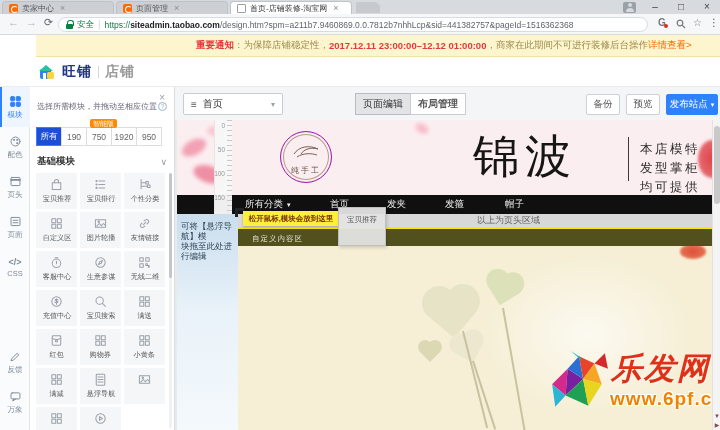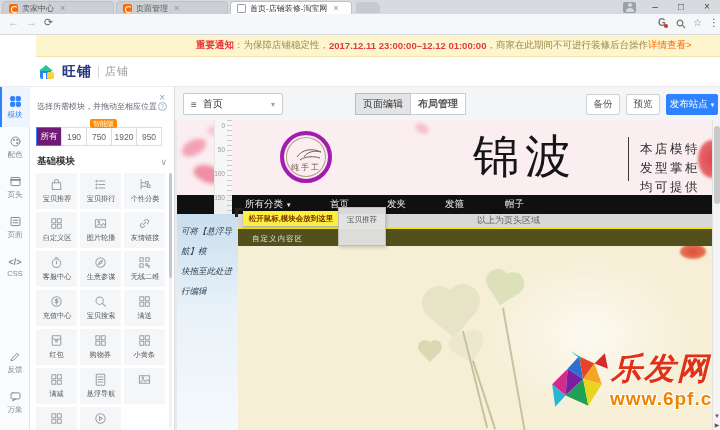--- a/index.html
+++ b/index.html
@@ -47,37 +47,37 @@
           display:flex;align-items:center;padding-left:160px;font-size:9.5px;color:#9c8a4d;white-space:nowrap;margin-left:36px;}
   .notice .red{color:#e4393c;font-weight:bold;}
   .notice .lnk{color:#f60;}
   .notice-close{position:absolute;right:18px;top:4px;color:#b9a659;font-size:11px;}
 
   
   .appheader{position:absolute;left:0;top:57px;width:720px;height:30px;background:#fff;border-bottom:1px solid #ececec;display:flex;align-items:center;}
   .applogo{margin-left:38px;display:flex;align-items:center;gap:6px;}
   .brand{font-size:14px;font-weight:bold;color:#23357f;letter-spacing:1px;}
   .brandsep{width:1px;height:12px;background:#d8d8d8;}
-  .brandsub{font-size:11px;color:#9a9a9a;letter-spacing:1px;}
+  .brandsub{font-size:14px;color:#9a9a9a;letter-spacing:1px;font-weight:bold;}
 
   
   .rail{position:absolute;left:0;top:87px;width:30px;height:343px;background:#fafbfc;border-right:1px solid #e4e7ea;}
   .railitem{position:relative;width:30px;height:40px;display:flex;flex-direction:column;align-items:center;justify-content:center;gap:2px;color:#7e8b99;font-size:7.5px;}
   .railitem.active{color:#2e82ff;background:#eef5ff;}
   .railitem.active::before{content:"";position:absolute;left:0;top:0;width:2px;height:100%;background:#2e82ff;}
   .railbottom{position:absolute;bottom:8px;left:0;width:30px;}
 
   
   .panel{position:absolute;left:30px;top:87px;width:145px;height:343px;background:#fff;border-right:1px solid #dadde0;overflow:hidden;}
   .panel-close{position:absolute;right:9px;top:5px;color:#9aa1a8;font-size:10px;}
   .panel-hint{position:absolute;left:7px;top:14px;width:132px;font-size:8px;color:#667;white-space:nowrap;}
   .helpc{display:inline-block;width:9px;height:9px;border:1px solid #9db4c9;border-radius:50%;color:#9db4c9;font-size:7px;line-height:8px;text-align:center;margin-left:1px;}
   .filters{position:absolute;left:7px;top:40px;display:flex;}
   .filter{min-width:26px;height:19px;border:1px solid #ddd;margin-left:-1px;display:flex;align-items:center;justify-content:center;font-size:8.5px;color:#666;background:#fff;padding:0 2px;}
-  .filter.active{background:#701a75;border-color:#2e82ff;color:#fff;}
+  .filter.active{background:#1d4ed8;border-color:#2e82ff;color:#fff;}
   .fbadge{position:absolute;left:53px;top:-8px;background:#ff8a00;color:#fff;font-size:7px;line-height:9px;padding:0 3px;border-radius:2px;}
   .fwrap{position:relative;}
   .sectionrow{position:absolute;left:7px;top:68px;width:130px;display:flex;justify-content:space-between;align-items:center;}
   .sectiontitle{font-size:9.5px;font-weight:bold;color:#333;}
   .sectioncaret{color:#99a;font-size:9px;}
   .mgrid{position:absolute;left:6px;top:86px;width:132px;height:257px;display:flex;flex-wrap:wrap;gap:3px;overflow:hidden;}
   .mcell{width:41px;height:36px;background:#f5f6f8;display:flex;flex-direction:column;align-items:center;justify-content:flex-start;padding-top:3px;}
   .mcell .lbl{font-size:7.5px;color:#555;margin-top:1px;white-space:nowrap;transform:scale(.95);}
   .pscroll{position:absolute;right:2px;top:86px;width:3px;height:255px;background:#f0f1f3;border-radius:2px;}
   .pthumb{position:absolute;left:0;top:0;width:3px;height:105px;background:#c3c7cd;border-radius:2px;}
@@ -89,21 +89,21 @@
   .pagesel .burger{color:#555;font-size:10px;}
   .pagesel .caret{margin-left:auto;color:#98a0a8;font-size:8px;}
   .seg{position:absolute;top:6px;height:22px;width:56px;border:1px solid #c9cdd2;background:#fff;color:#555;font-size:10px;display:flex;align-items:center;justify-content:center;}
   .seg.active{background:#e3e4e6;border-color:#b8bcc1;color:#333;}
   .btn{position:absolute;top:7px;height:21px;background:#fff;border:1px solid #cdd1d6;border-radius:2px;font-size:9.5px;color:#555;display:flex;align-items:center;justify-content:center;}
   .btn.primary{background:#2e82ff;border-color:#2e82ff;color:#fff;gap:3px;}
 
   .preview{position:absolute;left:0;top:33px;width:545px;height:310px;overflow:hidden;background:#e9eaec;}
   .banner{position:absolute;left:2px;top:0;width:535px;height:75px;background:#fbeef1;overflow:hidden;}
   .petal{position:absolute;border-radius:50%;filter:blur(2px);}
-  .logocircle{position:absolute;left:103px;top:11px;width:52px;height:52px;border:4px solid #a21caf;border-radius:50%;box-shadow:inset 0 0 0 2px #fbeef1, inset 0 0 0 3px #b99a8c;}
+  .logocircle{position:absolute;left:103px;top:11px;width:52px;height:52px;border:1px solid #a21caf;border-radius:50%;box-shadow:inset 0 0 0 2px #fbeef1, inset 0 0 0 3px #b99a8c;}
   .logocircle svg{position:absolute;left:10px;top:10px;}
   .logotext{position:absolute;left:0;bottom:6px;width:100%;text-align:center;font-size:8px;color:#6b5348;letter-spacing:2px;}
   .shoptitle{position:absolute;left:296px;top:4px;font-family:Liberation Serif, serif;font-size:46px;color:#161616;letter-spacing:6px;line-height:66px;}
   .bdivider{position:absolute;left:451px;top:17px;width:1px;height:44px;background:#3a3a3a;}
   .slogan{position:absolute;left:463px;top:20px;font-size:12.5px;color:#2b2b2b;letter-spacing:2.5px;line-height:19px;}
   .redblob{position:absolute;left:521px;top:20px;width:28px;height:38px;border-radius:50%;background:radial-gradient(#e0434b,#e87b80);filter:blur(1.5px);}
 
   .shopnav{position:absolute;left:2px;top:75px;width:535px;height:19px;background:#101010;display:flex;align-items:center;color:#eee;font-size:9.5px;}
   .shopnav .ni{position:absolute;white-space:nowrap;}
   .grayzone{position:absolute;left:2px;top:94px;width:535px;height:13px;background:#d8d8d8;font-size:9px;color:#666;line-height:13px;padding-left:300px;}
@@ -118,21 +118,21 @@
   .heart::before,.heart::after{content:"";position:absolute;width:100%;height:100%;border-radius:50%;background:inherit;}
   .heart::before{left:-50%;top:0;}
   .heart::after{left:0;top:-50%;}
   .stem{position:absolute;width:1.5px;background:#c9c2a0;transform-origin:top;}
 
   .ruler{position:absolute;left:39px;top:0;width:18px;height:95px;background:rgba(247,247,247,.97);border-left:1px solid #e6e6e6;}
   .ruler .ticks{position:absolute;right:0;top:0;width:5px;height:100%;
     background:repeating-linear-gradient(to bottom,#c9c9c9 0,#c9c9c9 1px,transparent 1px,transparent 5px);}
   .rnum{position:absolute;right:7px;width:12px;text-align:right;font-size:6.5px;color:#999;}
 
-  .notecol{position:absolute;left:2px;top:94px;width:61px;height:216px;background:linear-gradient(#c9deee,#e9f2f9 45%,#f4f9fc);padding:7px 4px;font-size:8.5px;line-height:20px;color:#2f4455;font-style:italic;}
+  .notecol{position:absolute;left:2px;top:94px;width:61px;height:216px;background:linear-gradient(#c9deee,#e9f2f9 45%,#f4f9fc);padding:7px 4px;font-size:8.5px;line-height:10px;color:#2f4455;}
   .corner{position:absolute;left:60px;top:88px;width:9px;height:9px;border-left:3px solid #222;border-top:3px solid #222;}
   .droptip{position:absolute;left:68px;top:91px;width:96px;height:15px;background:#fdef3e;color:#7a3300;font-size:7.5px;font-weight:bold;line-height:15px;text-align:center;white-space:nowrap;box-shadow:0 1px 2px rgba(0,0,0,.25);}
   .ghost{position:absolute;left:163px;top:87px;width:48px;height:39px;background:rgba(228,228,228,.95);border:1px solid #bfbfbf;font-size:7.5px;color:#555;text-align:center;padding-top:7px;box-shadow:1px 2px 3px rgba(0,0,0,.15);}
 
   .wmark{position:absolute;left:373px;top:228px;width:164px;height:82px;}
   .wm-title{position:absolute;left:63px;top:0;font-family:"DejaVu Serif","Liberation Serif",serif;font-style:italic;font-weight:bold;font-size:31px;color:#e03018;letter-spacing:2px;text-shadow:1px 1px 0 rgba(255,255,255,.6);}
   .wm-url{position:absolute;left:62px;top:40px;font-size:19px;font-weight:bold;color:#ef8300;letter-spacing:1px;
     text-shadow:-1px -1px 0 #fff,1px -1px 0 #fff,-1px 1px 0 #fff,1px 1px 0 #fff;}
   .vscroll{position:absolute;left:537px;top:0;width:8px;height:310px;background:#f4f4f4;border-left:1px solid #e2e2e2;}
   .vthumb{position:absolute;left:1px;top:6px;width:6px;height:78px;background:#c9c9c9;border-radius:3px;}
@@ -169,20 +169,26 @@
       <span class="winbtn">–</span>
       <span class="winbtn">□</span>
       <span class="winbtn">×</span>
     </div>
   </div>
 
   <div class="chromebar">
     <span class="navbtn" style="left:8px;">←</span>
     <span class="navbtn" style="left:26px;">→</span>
     <span class="navbtn dark" style="left:44px;">⟳</span>
+    <div class="urlbox">
+      <span class="lock"></span>
+      <span class="sec">安全</span>
+      <span class="urlsep">|</span>
+      <span class="url"><span class="scheme">https://</span><b>siteadmin.taobao.com</b><span>/design.htm?spm=a211b7.9460869.0.0.7812b7nhhLcp&amp;sid=441382757&amp;pageId=1516362368</span></span>
+    </div>
     <span class="extic gbadge" style="left:658px;">G</span>
     <span class="extic magsvg" style="left:676px;">
       <svg width="10" height="10" viewBox="0 0 10 10" fill="none" stroke="#777" stroke-width="1.2">
           <circle cx="4" cy="4" r="2.8"></circle>
           <path d="M6.2 6.2L9 9"></path>
         </svg>
     </span>
     <span class="extic" style="left:693px;">☆</span>
     <span class="extic" style="left:709px;color:#555;">⋮</span>
   </div>

